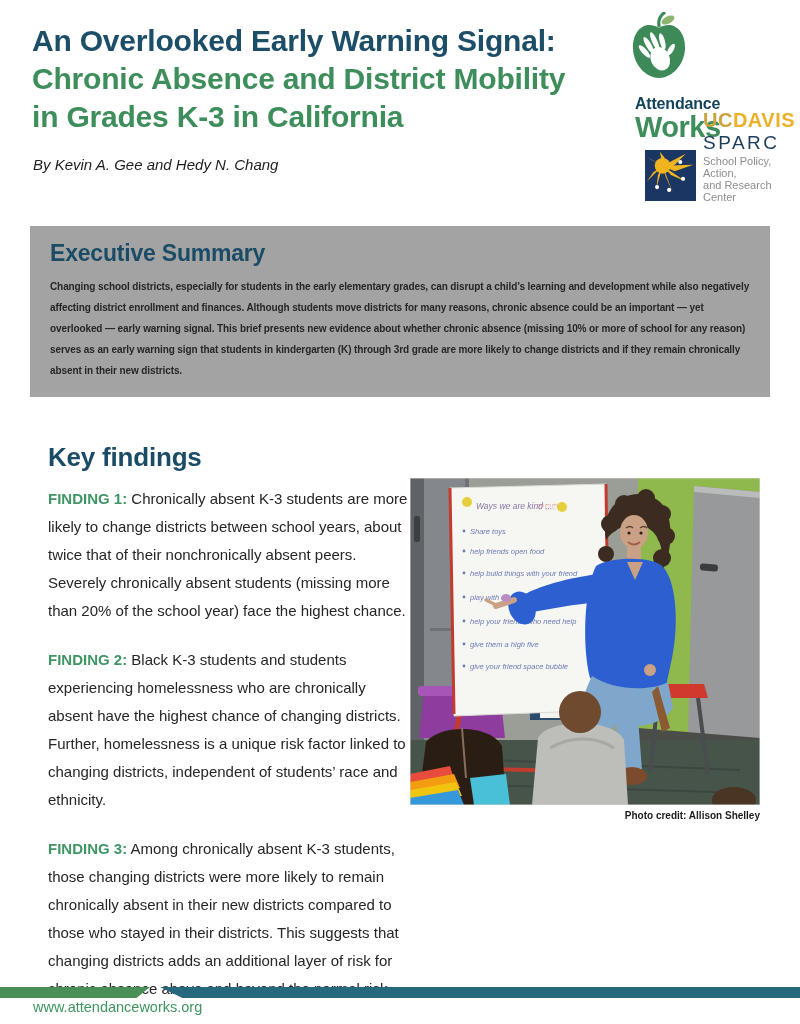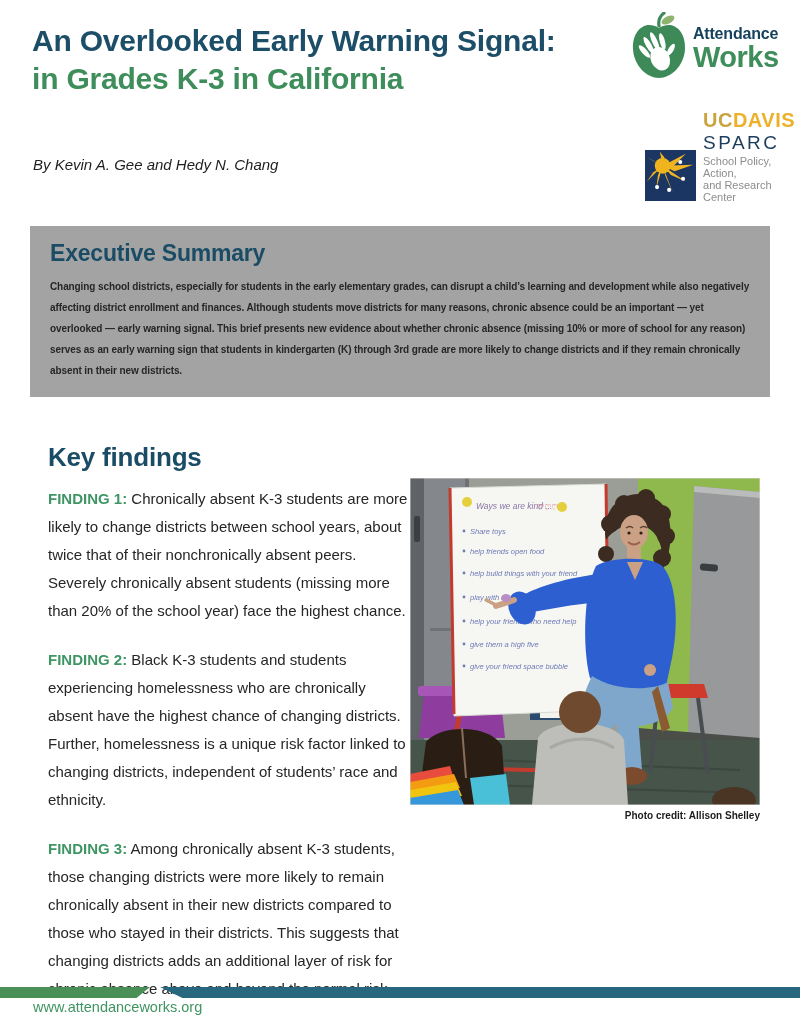--- a/index.html
+++ b/index.html
@@ -7,21 +7,21 @@
         font-family:"Liberation Sans",sans-serif;color:#262626;}
 
   
   .title{position:absolute;left:32px;top:22px;margin:0;font-size:30px;line-height:38px;
          font-weight:700;letter-spacing:-0.2px;width:600px;}
   .title .t-navy{display:block;color:#1d4e68;}
   .title .t-green{display:block;color:#3e8e5b;}
   .byline{position:absolute;left:33px;top:156px;margin:0;font-style:italic;
           font-size:15px;color:#1e1e1e;}
 
-  .logo-aw{position:absolute;left:630px;top:12px;display:flex;align-items:flex-start;}
+  .logo-aw{position:absolute;left:630px;top:12px;display:flex;align-items:flex-start;flex-direction:column;}
   .aw-text{margin-left:5px;margin-top:14px;line-height:1;}
   .aw-line1{font-size:16px;font-weight:700;color:#15425d;letter-spacing:-0.2px;}
   .aw-line2{font-size:29px;font-weight:700;color:#3e8e5b;margin-top:1px;letter-spacing:-0.5px;}
 
   .logo-ucd{position:absolute;left:645px;top:110px;display:flex;align-items:flex-end;}
   .ucd-text{margin-left:7px;line-height:1;}
   .ucd-word{font-size:20px;font-weight:700;letter-spacing:0.5px;}
   .ucd-word .uc{color:#c9a43e;}
   .ucd-word .davis{color:#edb02a;}
   .sparc{font-size:19px;color:#1c3c5e;letter-spacing:2.5px;margin-top:3px;font-weight:400;}
@@ -56,20 +56,21 @@
             justify-content:space-between;align-items:baseline;font-size:14px;color:#161616;}
   .foot-row a{color:#3f9560;text-decoration:none;font-size:14.5px;}
 </style>
 </head>
 <body>
 
 <div class="page">
 
   <h1 class="title">
     <span class="t-navy">An Overlooked Early Warning Signal:</span>
+    <span class="t-green">Chronic Absence and District Mobility</span>
     <span class="t-green">in Grades K-3 in California</span>
   </h1>
   <p class="byline">By Kevin A. Gee and Hedy N. Chang</p>
 
   <div class="logo-aw">
     <svg width="58" height="70" viewBox="0 0 58 70">
       <path d="M29 16 C14 7 2 20 3 37 C4 54 17 66 29 66 C41 66 54 54 55 37 C56 20 44 7 29 16 Z" fill="#3d8a58"></path>
       <path d="M29 14 C28 8 30 4 34 1" stroke="#3d8a58" stroke-width="3.2" fill="none" stroke-linecap="round"></path>
       <ellipse cx="38" cy="8" rx="7" ry="3.6" fill="#8cb46f" transform="rotate(-28 38 8)"></ellipse>
       <g fill="#ffffff" transform="rotate(-24 29 44)">

